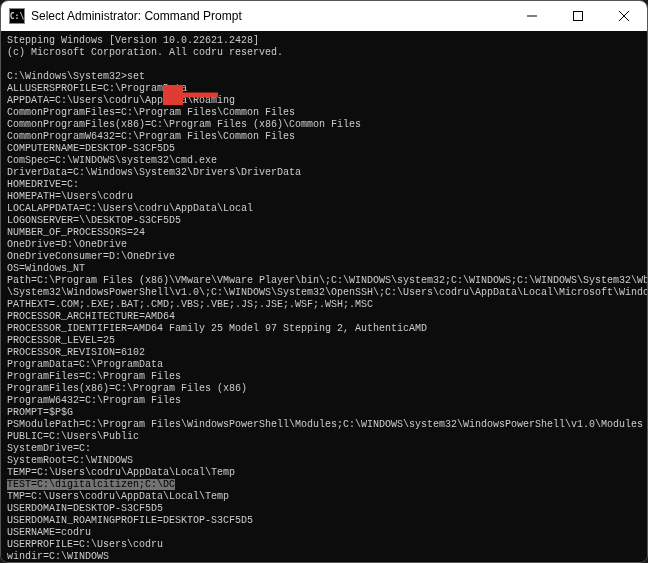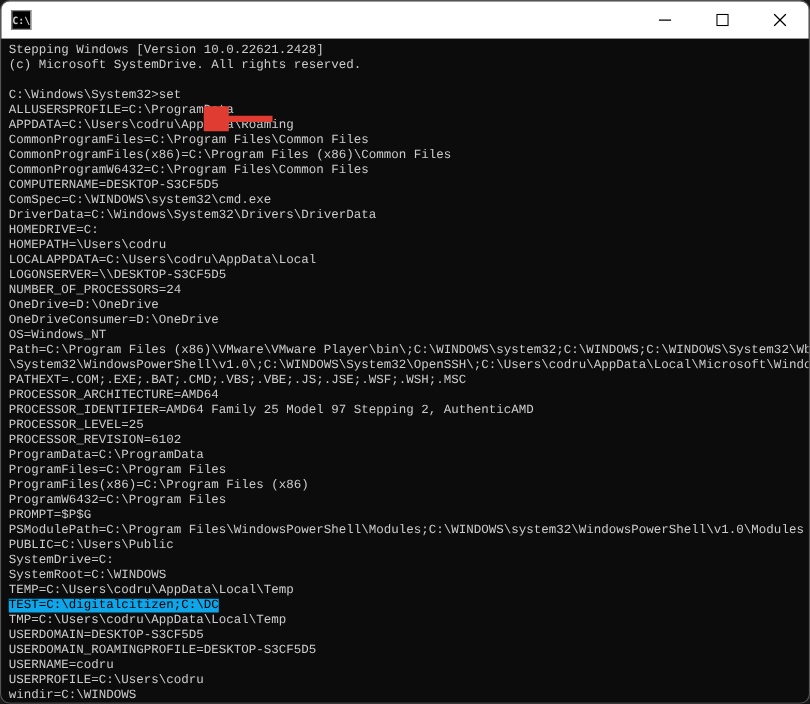--- a/index.html
+++ b/index.html
@@ -70,39 +70,40 @@
       color: #cccccc;
       font-family: Consolas, "Courier New", monospace;
       font-size: 10px;
       line-height: 12px;
       padding: 4px 6px;
       overflow: hidden;
       white-space: pre;
       position: relative;
     }
     .highlighted {
-      background: #0ea5e9;
+      background: #737373;
       color: #000000;
       display: inline;
     }
     .arrow {
       position: absolute;
       top: 42px;
       left: 150px;
       pointer-events: none;
     }
     .arrow svg { width: 60px; height: 20px; }
   </style>
 </head>
 <body>
 
 <div class="window">
   <div class="titlebar">
     <div class="titlebar-left">
       <div class="app-icon">C:\</div>
+      <div class="title-text">Select Administrator: Command Prompt</div>
     </div>
     <div class="win-controls">
       <div class="win-btn">
         <svg viewBox="0 0 10 10">
             <line x1="0" y1="5" x2="10" y2="5" stroke="#000" stroke-width="1"></line>
           </svg>
       </div>
       <div class="win-btn">
         <svg viewBox="0 0 10 10">
             <rect x="0.5" y="0.5" width="9" height="9" fill="none" stroke="#000" stroke-width="1"></rect>
@@ -111,21 +112,21 @@
       <div class="win-btn">
         <svg viewBox="0 0 10 10">
             <line x1="0" y1="0" x2="10" y2="10" stroke="#000" stroke-width="1"></line>
             <line x1="10" y1="0" x2="0" y2="10" stroke="#000" stroke-width="1"></line>
           </svg>
       </div>
     </div>
   </div>
 
   <div class="terminal"><span>Stepping Windows [Version 10.0.22621.2428]</span>
-<span>(c) Microsoft SystemDrive. All rights reserved.</span>
+<span>(c) Microsoft Corporation. All codru reserved.</span>
 
 <span>C:\Windows\System32&gt;</span><span>set</span>
 <span id="env-block">ALLUSERSPROFILE=C:\ProgramData
 APPDATA=C:\Users\codru\AppData\Roaming
 CommonProgramFiles=C:\Program Files\Common Files
 CommonProgramFiles(x86)=C:\Program Files (x86)\Common Files
 CommonProgramW6432=C:\Program Files\Common Files
 COMPUTERNAME=DESKTOP-S3CF5D5
 ComSpec=C:\WINDOWS\system32\cmd.exe
 DriverData=C:\Windows\System32\Drivers\DriverData

